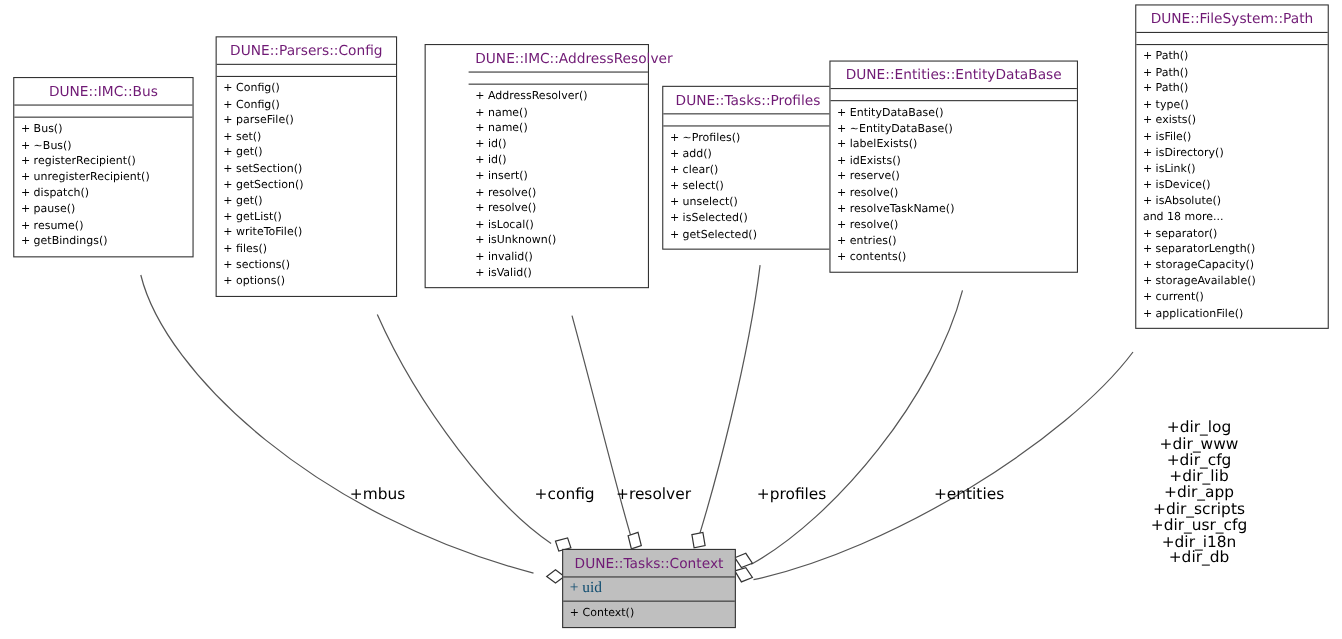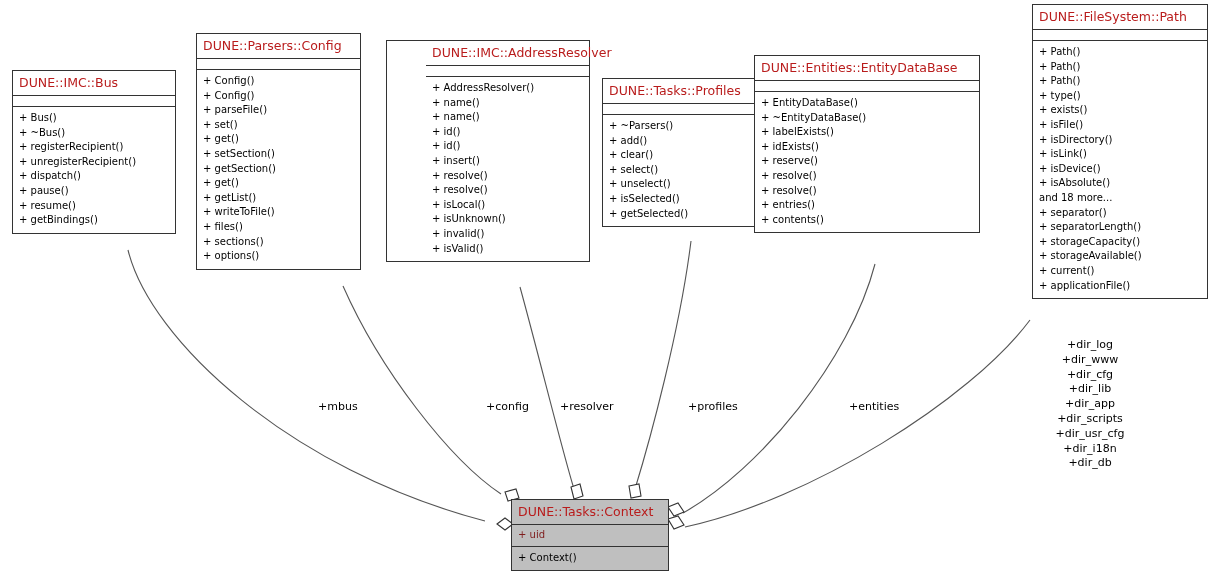--- a/index.html
+++ b/index.html
@@ -26,52 +26,55 @@
   .umlbox {
     position: absolute;
     box-sizing: border-box;
     border: 1px solid #333333;
     background: #ffffff;
     z-index: 5;
   }
   .umlbox.filled { background: #bfbfbf; }
   .uml-title {
     box-sizing: border-box;
+    text-align: center;
     font-size: 12.5px;
     line-height: 14px;
     padding: 5px 6px 5px 6px;
-    color: #b91c1c;
+    color: #701a75;
     white-space: nowrap;
     border-bottom: 1px solid #333333;
   }
   .uml-attrs {
     box-sizing: border-box;
     border-bottom: 1px solid #333333;
     padding: 3px 6px 3px 6px;
-    font-size: 10px;
+    font-size: 14px;
     line-height: 14.6px;
-    color: #7f1d1d;
+    color: #0c4a6e;
     min-height: 14px;
+    font-family: Liberation Serif, serif;
   }
   .uml-attrs.empty { padding: 5px 6px; min-height: 8px; }
   .uml-ops {
     box-sizing: border-box;
     padding: 4px 6px 5px 6px;
     font-size: 10px;
     line-height: 14.6px;
     color: #000000;
   }
   .uml-ops div, .uml-attrs div { white-space: nowrap; }
   .edge-label {
     position: absolute;
-    font-size: 11px;
+    font-size: 14px;
     line-height: 15px;
     color: #000000;
     white-space: nowrap;
     z-index: 6;
+    margin-top: 44px;
   }
   .edge-label.multi {
     text-align: center;
     line-height: 14.8px;
   }
 </style>
 </head>
 <body>
 
 <div id="canvas">
@@ -153,40 +156,41 @@
       <div>+ isUnknown()</div>
       <div>+ invalid()</div>
       <div>+ isValid()</div>
     </div>
   </div>
 
   <div class="umlbox" style="left:602px; top:78px; width:156px;">
     <div class="uml-title">DUNE::Tasks::Profiles</div>
     <div class="uml-attrs empty"></div>
     <div class="uml-ops">
-      <div>+ ~Parsers()</div>
+      <div>+ ~Profiles()</div>
       <div>+ add()</div>
       <div>+ clear()</div>
       <div>+ select()</div>
       <div>+ unselect()</div>
       <div>+ isSelected()</div>
       <div>+ getSelected()</div>
     </div>
   </div>
 
   <div class="umlbox" style="left:754px; top:55px; width:226px;">
     <div class="uml-title">DUNE::Entities::EntityDataBase</div>
     <div class="uml-attrs empty"></div>
     <div class="uml-ops">
       <div>+ EntityDataBase()</div>
       <div>+ ~EntityDataBase()</div>
       <div>+ labelExists()</div>
       <div>+ idExists()</div>
       <div>+ reserve()</div>
       <div>+ resolve()</div>
+      <div>+ resolveTaskName()</div>
       <div>+ resolve()</div>
       <div>+ entries()</div>
       <div>+ contents()</div>
     </div>
   </div>
 
   <div class="umlbox" style="left:1032px; top:4px; width:176px;">
     <div class="uml-title">DUNE::FileSystem::Path</div>
     <div class="uml-attrs empty"></div>
     <div class="uml-ops">

